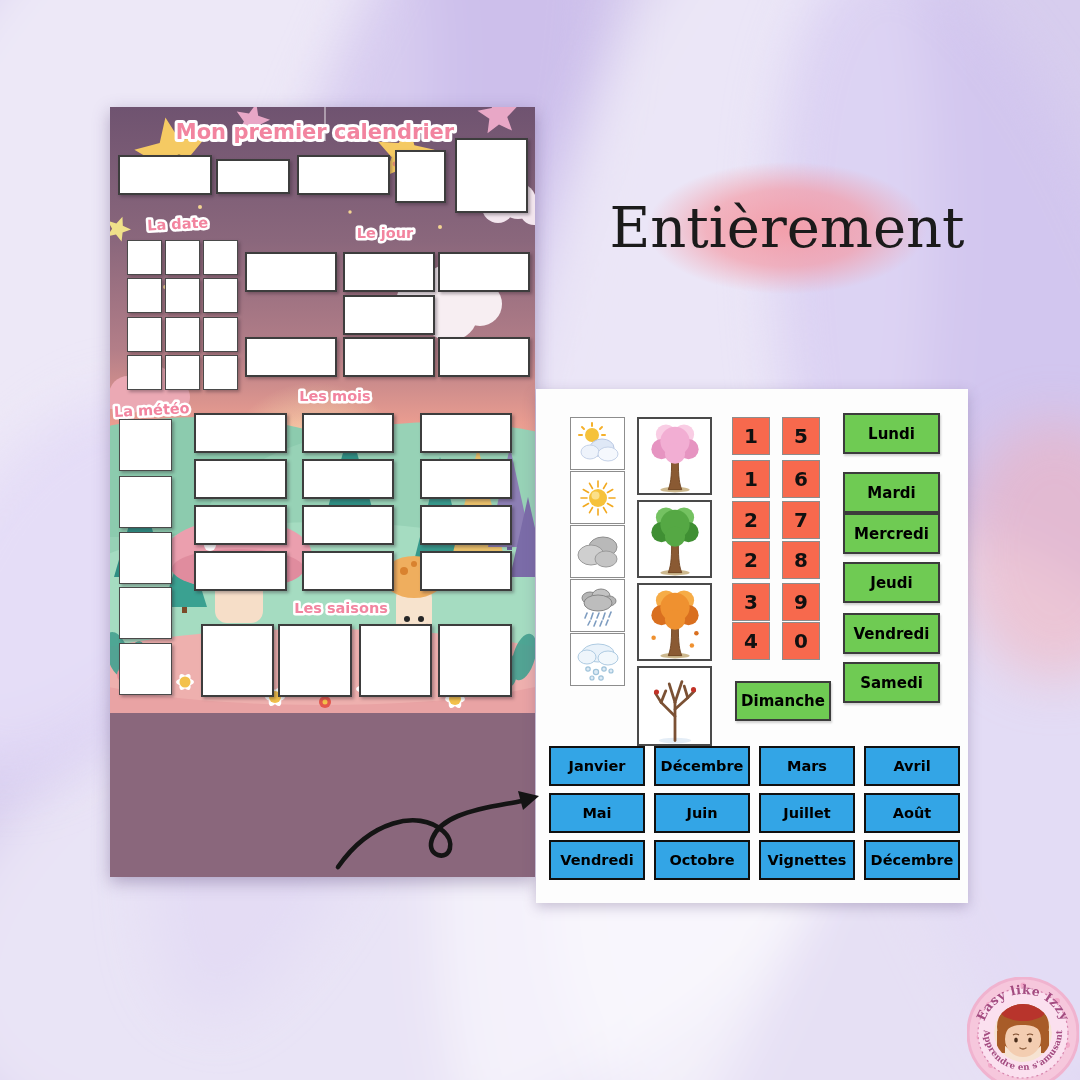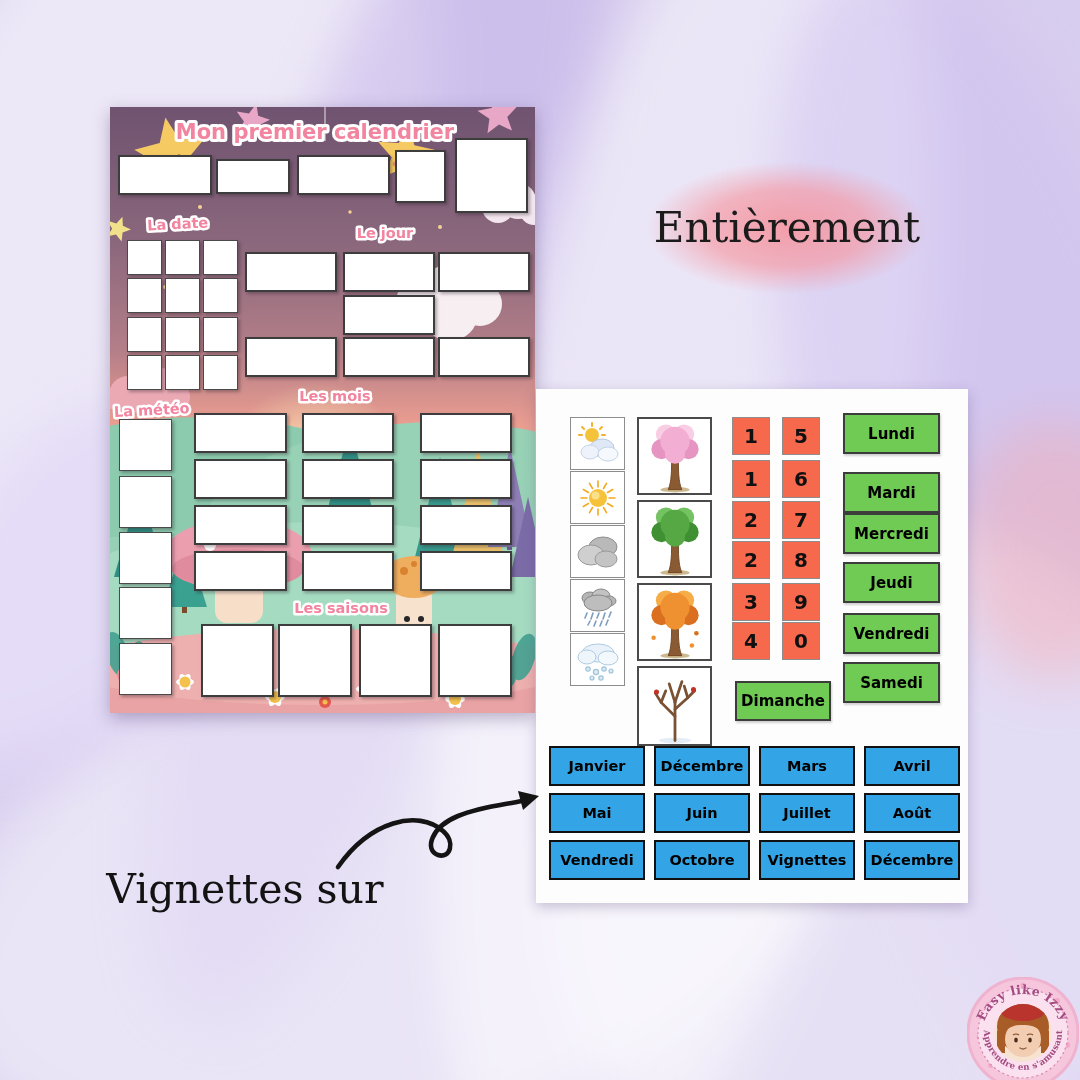--- a/index.html
+++ b/index.html
@@ -11,21 +11,21 @@
   .s1{left:-140px;top:-220px;width:520px;height:1000px;transform:rotate(24deg);background:rgba(255,255,255,.55);}
   .s2{left:230px;top:-260px;width:300px;height:1300px;transform:rotate(16deg);background:rgba(197,180,234,.55);}
   .s3{left:470px;top:-160px;width:430px;height:1400px;transform:rotate(11deg);background:rgba(255,255,255,.5);}
   .s4{left:820px;top:-60px;width:400px;height:1250px;transform:rotate(-14deg);background:rgba(206,192,240,.5);}
   .s5{left:-80px;top:620px;width:950px;height:520px;transform:rotate(-18deg);background:rgba(255,255,255,.45);}
   .s6{left:560px;top:520px;width:640px;height:700px;transform:rotate(28deg);background:rgba(255,255,255,.38);}
   .s7{left:960px;top:420px;width:190px;height:260px;background:rgba(246,170,176,.45);}
   .s8{left:-60px;top:380px;width:260px;height:420px;transform:rotate(30deg);background:rgba(224,214,246,.6);}
 
   
-  .poster{position:absolute;left:110px;top:107px;width:425px;height:606px;
+  .poster{position:absolute;left:110px;top:107px;width:425px;height:770px;
     box-shadow:0 5px 16px rgba(90,70,120,.4);overflow:hidden;background:#8a677c;}
   .poster svg.scene{position:absolute;left:0;top:0;}
   .slot{position:absolute;background:#fff;border:2px solid #3d3d3d;box-sizing:border-box;
     box-shadow:2px 2px 3px rgba(40,30,40,.35);}
   .slot.thin{border-width:1.5px;border-color:#4a4a4a;}
 
   
   .panel{position:absolute;left:536px;top:389px;width:432px;height:514px;background:#fdfdfd;
     box-shadow:0 4px 12px rgba(90,70,120,.3);}
   .wbox{position:absolute;left:34px;width:55px;height:53px;background:#fff;border:1.5px solid #8d8d8d;
@@ -44,21 +44,21 @@
   .months{position:absolute;left:13px;top:357px;display:grid;
     grid-template-columns:repeat(4,96px);grid-auto-rows:40px;column-gap:9px;row-gap:7px;}
   .month{background:#33a5e6;border:2px solid #101010;box-sizing:border-box;
     display:flex;align-items:center;justify-content:center;font-weight:bold;font-size:14.5px;color:#000;}
 
   
   .blob{position:absolute;left:607px;top:143px;width:360px;height:170px;
     background:radial-gradient(ellipse 50% 50% at 50% 50%,
       rgba(245,152,162,.9) 0%,rgba(245,152,162,.65) 45%,rgba(245,152,162,.25) 65%,rgba(245,152,162,0) 78%);
     display:flex;flex-direction:column;align-items:center;justify-content:center;}
-  .blob div{font-family:"DejaVu Serif",serif;font-size:42px;color:#1b1b1b;line-height:1.38;}
+  .blob div{font-family:"DejaVu Serif",serif;font-size:56px;color:#1b1b1b;line-height:1.38;}
   .caption{position:absolute;left:95px;top:858px;width:300px;text-align:center;
     font-family:"DejaVu Serif",serif;font-size:41px;color:#131313;line-height:1.55;}
   .arrow{position:absolute;left:330px;top:785px;}
   .logo{position:absolute;left:967px;top:977px;width:112px;height:112px;}
 </style>
 </head>
 <body>
 
 <div class="streak s1"></div>
 <div class="streak s2"></div>
@@ -477,21 +477,20 @@
     <div class="month">Décembre</div>
   </div>
 </div>
 
 <svg class="arrow" width="215" height="95" viewBox="0 0 215 95">
   <path d="M8,82 C40,36 88,24 113,46 C126,57 120,74 108,70 C94,65 101,42 128,31 C150,22 172,20 192,16" stroke="#141414" stroke-width="4.6" fill="none" stroke-linecap="round"></path>
   <polygon points="209,11 188,6 193,25" fill="#141414"></polygon>
 </svg>
 
 <div class="caption">
-  <div>Vignettes sur</div>
 </div>
 
 <div class="logo">
   <svg width="112" height="112" viewBox="0 0 112 112">
     <defs>
       <path id="arcTop" d="M 15 58 A 41 41 0 0 1 97 58"></path>
       <path id="arcBottom" d="M 17 54 A 39 39 0 0 0 95 54"></path>
       <clipPath id="faceClip">
           <circle cx="56" cy="56" r="29"></circle>
         </clipPath>

